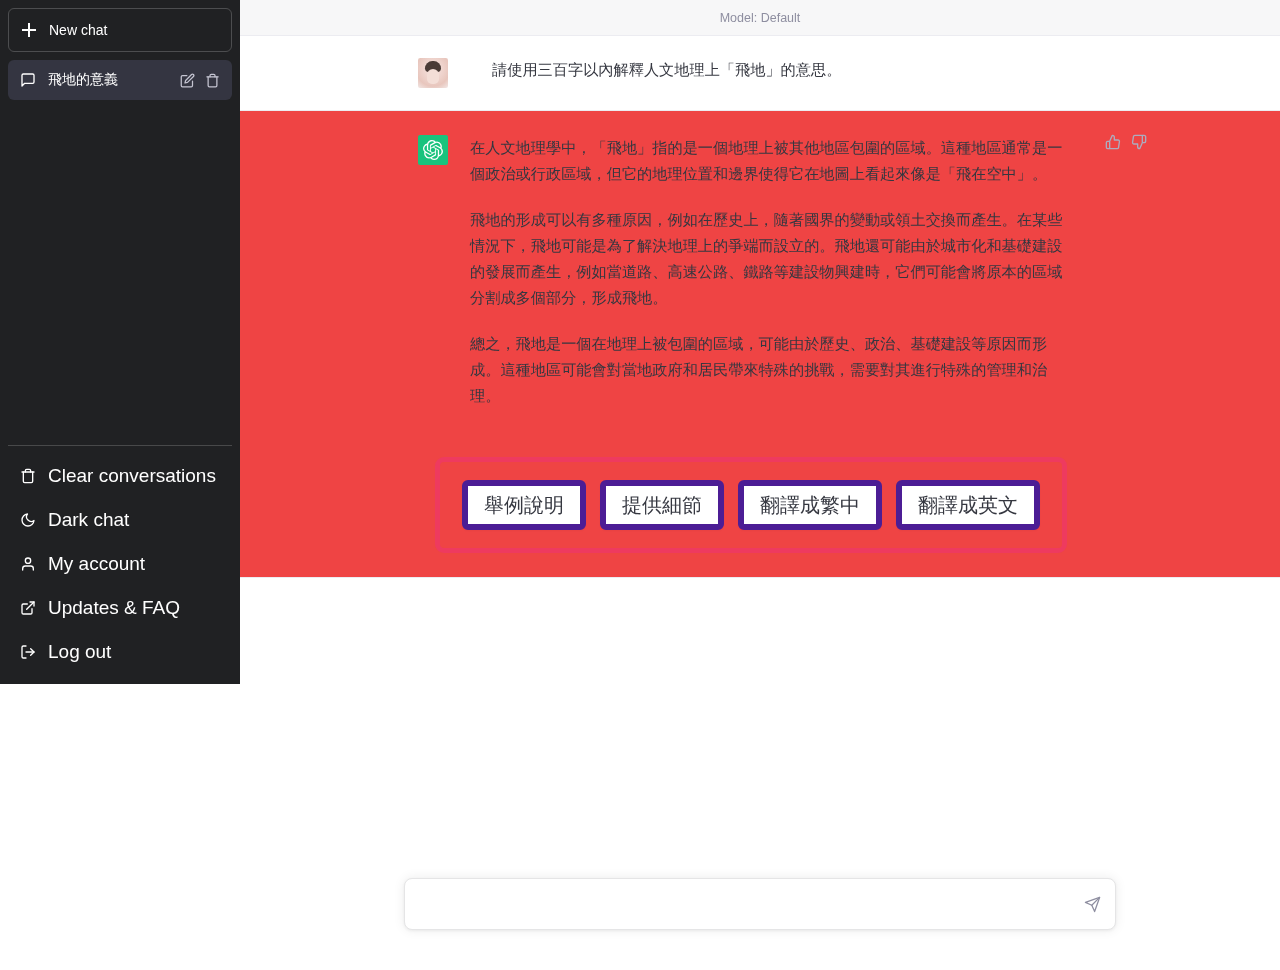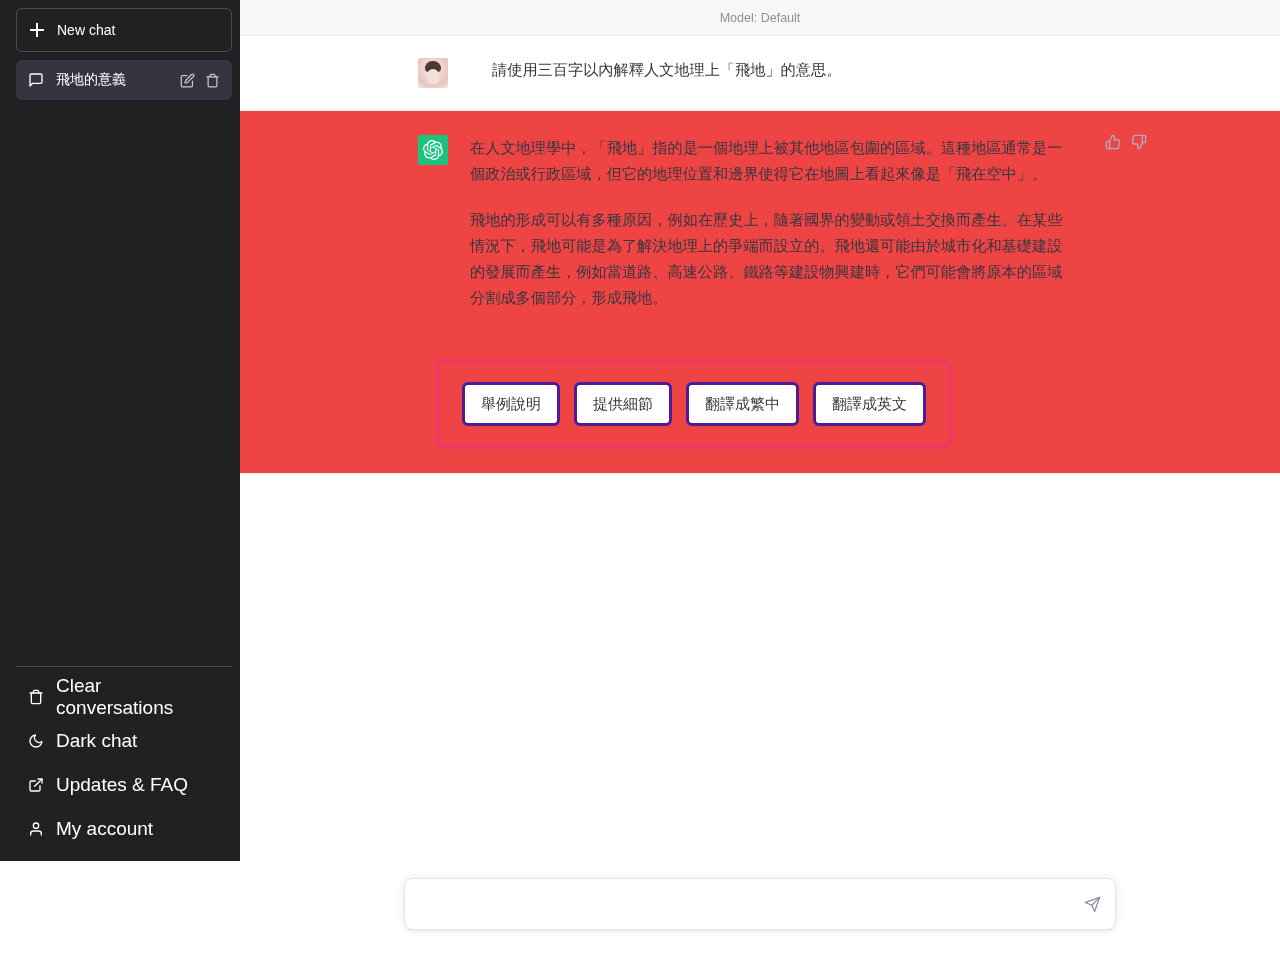--- a/index.html
+++ b/index.html
@@ -6,25 +6,25 @@
   html, body {
     width: 1280px; height: 970px;
     font-family: "Liberation Sans", "DejaVu Sans", sans-serif;
     overflow: hidden;
     background: #ffffff;
   }
   .app { display: flex; width: 1280px; height: 970px; }
 
   
   .sidebar {
-    width: 240px; height: 861px;
+    width: 240px; height: 684px;
     background: #202123;
     display: flex; flex-direction: column;
     flex: 0 0 240px;
-    padding: 8px 8px 0 16px;
+    padding: 8px 8px 0 8px;
     color: #ffffff;
   }
   .new-chat {
     display: flex; align-items: center; gap: 12px;
     height: 44px;
     border: 1px solid rgba(255,255,255,0.20);
     border-radius: 6px;
     padding: 0 12px;
     cursor: pointer;
     font-size: 14px;
@@ -133,24 +133,24 @@
   .suggest-wrap {
     margin-top: 28px;
     border: 5px solid #EE3A5F;
     border-radius: 9px;
     padding: 18px 22px;
     display: inline-flex; gap: 14px; flex-wrap: wrap;
     margin-left: -35px;
   }
   .chip {
     background: #ffffff;
-    border: 3px solid #4c1d95;
+    border: 6px solid #4c1d95;
     border-radius: 6px;
     padding: 9px 16px;
-    font-size: 15px;
+    font-size: 20px;
     color: #353740;
     cursor: pointer;
     line-height: 20px;
     font-family: "DejaVu Sans", "Liberation Sans", sans-serif;
     box-shadow: 0 1px 2px rgba(0,0,0,0.03);
   }
 
   
   .composer-area {
     flex: 0 0 auto;
@@ -235,38 +235,48 @@
           <svg width="16" height="16" viewBox="0 0 24 24" fill="none" stroke="#ffffff" stroke-width="2" stroke-linecap="round" stroke-linejoin="round">
             <path d="M21 12.79A9 9 0 1 1 11.21 3 7 7 0 0 0 21 12.79z"></path>
           </svg>
         </span>
         <span>Dark chat</span>
       </div>
 
       <div class="nav-item">
         <span class="ico">
           <svg width="16" height="16" viewBox="0 0 24 24" fill="none" stroke="#ffffff" stroke-width="2" stroke-linecap="round" stroke-linejoin="round">
+            <path d="M20 21v-2a4 4 0 0 0-4-4H8a4 4 0 0 0-4 4v2"></path>
+            <circle cx="12" cy="7" r="4"></circle>
+          </svg>
+        </span>
+        <span>My account</span>
+      </div>
+
+      <div class="nav-item">
+        <span class="ico">
+          <svg width="16" height="16" viewBox="0 0 24 24" fill="none" stroke="#ffffff" stroke-width="2" stroke-linecap="round" stroke-linejoin="round">
             <path d="M18 13v6a2 2 0 0 1-2 2H5a2 2 0 0 1-2-2V8a2 2 0 0 1 2-2h6"></path>
             <polyline points="15 3 21 3 21 9"></polyline>
             <line x1="10" y1="14" x2="21" y2="3"></line>
           </svg>
         </span>
         <span>Updates &amp; FAQ</span>
       </div>
 
       <div class="nav-item">
         <span class="ico">
           <svg width="16" height="16" viewBox="0 0 24 24" fill="none" stroke="#ffffff" stroke-width="2" stroke-linecap="round" stroke-linejoin="round">
-            <path d="M20 21v-2a4 4 0 0 0-4-4H8a4 4 0 0 0-4 4v2"></path>
-            <circle cx="12" cy="7" r="4"></circle>
-          </svg>
-        </span>
-        <span>My account</span>
-      </div>
-
+            <path d="M9 21H5a2 2 0 0 1-2-2V5a2 2 0 0 1 2-2h4"></path>
+            <polyline points="16 17 21 12 16 7"></polyline>
+            <line x1="21" y1="12" x2="9" y2="12"></line>
+          </svg>
+        </span>
+        <span>Log out</span>
+      </div>
 
     </div>
   </nav>
 
   <section class="main">
 
     <div class="model-bar">
       <span>Model: Default</span>
     </div>
 
@@ -287,20 +297,21 @@
             <span class="ico">
               <svg width="20" height="20" viewBox="0 0 24 24" fill="#ffffff">
                 <path d="M22.28 9.82a5.98 5.98 0 0 0-.52-4.91 6.05 6.05 0 0 0-6.51-2.9A6.07 6.07 0 0 0 4.98 4.18a5.98 5.98 0 0 0-4 2.9 6.05 6.05 0 0 0 .75 7.1 5.98 5.98 0 0 0 .51 4.91 6.05 6.05 0 0 0 6.52 2.9A5.98 5.98 0 0 0 13.26 24a6.06 6.06 0 0 0 5.77-4.21 5.99 5.99 0 0 0 4-2.9 6.06 6.06 0 0 0-.75-7.07zM13.26 22.43a4.48 4.48 0 0 1-2.88-1.04l.14-.08 4.78-2.76a.79.79 0 0 0 .39-.68v-6.74l2.02 1.17a.07.07 0 0 1 .04.06v5.58a4.5 4.5 0 0 1-4.5 4.49zM3.6 18.3a4.47 4.47 0 0 1-.53-3.01l.14.09 4.78 2.76a.77.77 0 0 0 .78 0l5.84-3.37v2.33a.08.08 0 0 1-.03.07l-4.83 2.79a4.5 4.5 0 0 1-6.14-1.65zM2.34 7.9a4.49 4.49 0 0 1 2.35-1.97v5.68a.77.77 0 0 0 .38.67l5.81 3.36-2.02 1.17a.08.08 0 0 1-.07 0l-4.83-2.79A4.5 4.5 0 0 1 2.34 7.9zm16.6 3.86L13.1 8.38 15.12 7.2a.08.08 0 0 1 .07 0l4.83 2.79a4.49 4.49 0 0 1-.68 8.1v-5.68a.8.8 0 0 0-.4-.65zm2.01-3.02l-.14-.09-4.77-2.78a.78.78 0 0 0-.79 0L9.42 9.24V6.91a.07.07 0 0 1 .03-.07l4.83-2.78a4.5 4.5 0 0 1 6.68 4.66zM8.32 12.87L6.3 11.7a.08.08 0 0 1-.04-.06V6.06a4.5 4.5 0 0 1 7.38-3.45l-.14.08L8.71 5.45a.79.79 0 0 0-.39.68zm1.1-2.37L12.02 9l2.6 1.5v3l-2.6 1.5-2.6-1.5z"></path>
               </svg>
             </span>
           </div>
 
           <div class="msg-body">
             <p>在人文地理學中，「飛地」指的是一個地理上被其他地區包圍的區域。這種地區通常是一個政治或行政區域，但它的地理位置和邊界使得它在地圖上看起來像是「飛在空中」。</p>
             <p>飛地的形成可以有多種原因，例如在歷史上，隨著國界的變動或領土交換而產生。在某些情況下，飛地可能是為了解決地理上的爭端而設立的。飛地還可能由於城市化和基礎建設的發展而產生，例如當道路、高速公路、鐵路等建設物興建時，它們可能會將原本的區域分割成多個部分，形成飛地。</p>
+            <p>總之，飛地是一個在地理上被包圍的區域，可能由於歷史、政治、基礎建設等原因而形成。這種地區可能會對當地政府和居民帶來特殊的挑戰，需要對其進行特殊的管理和治理。</p>
 
             <div class="suggest-wrap">
               <button class="chip">舉例說明</button>
               <button class="chip">提供細節</button>
               <button class="chip">翻譯成繁中</button>
               <button class="chip">翻譯成英文</button>
             </div>
           </div>
 
           <div class="feedback">

